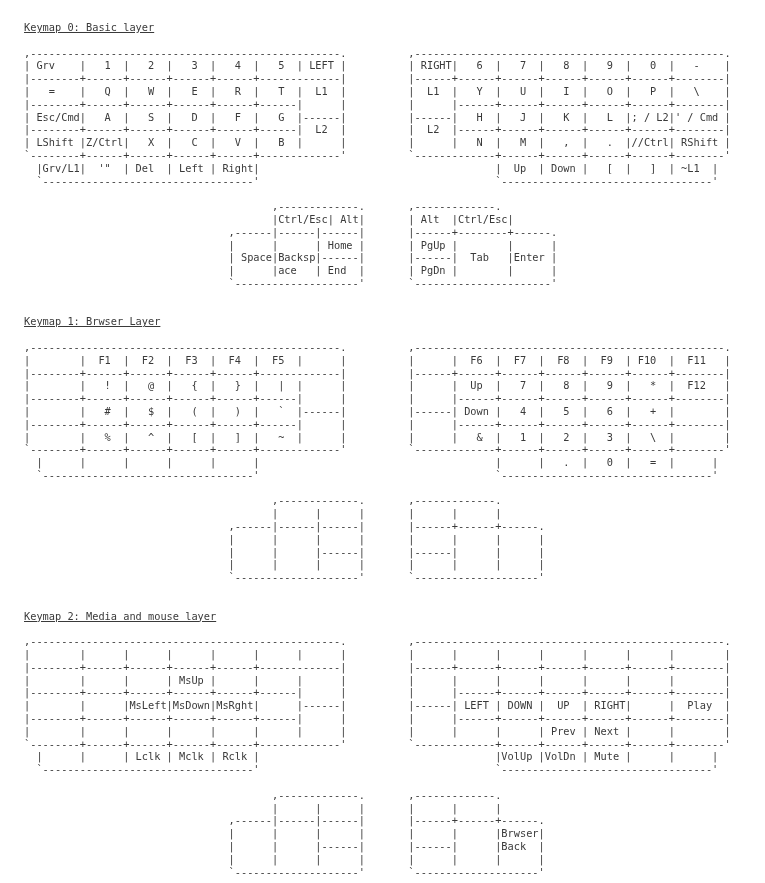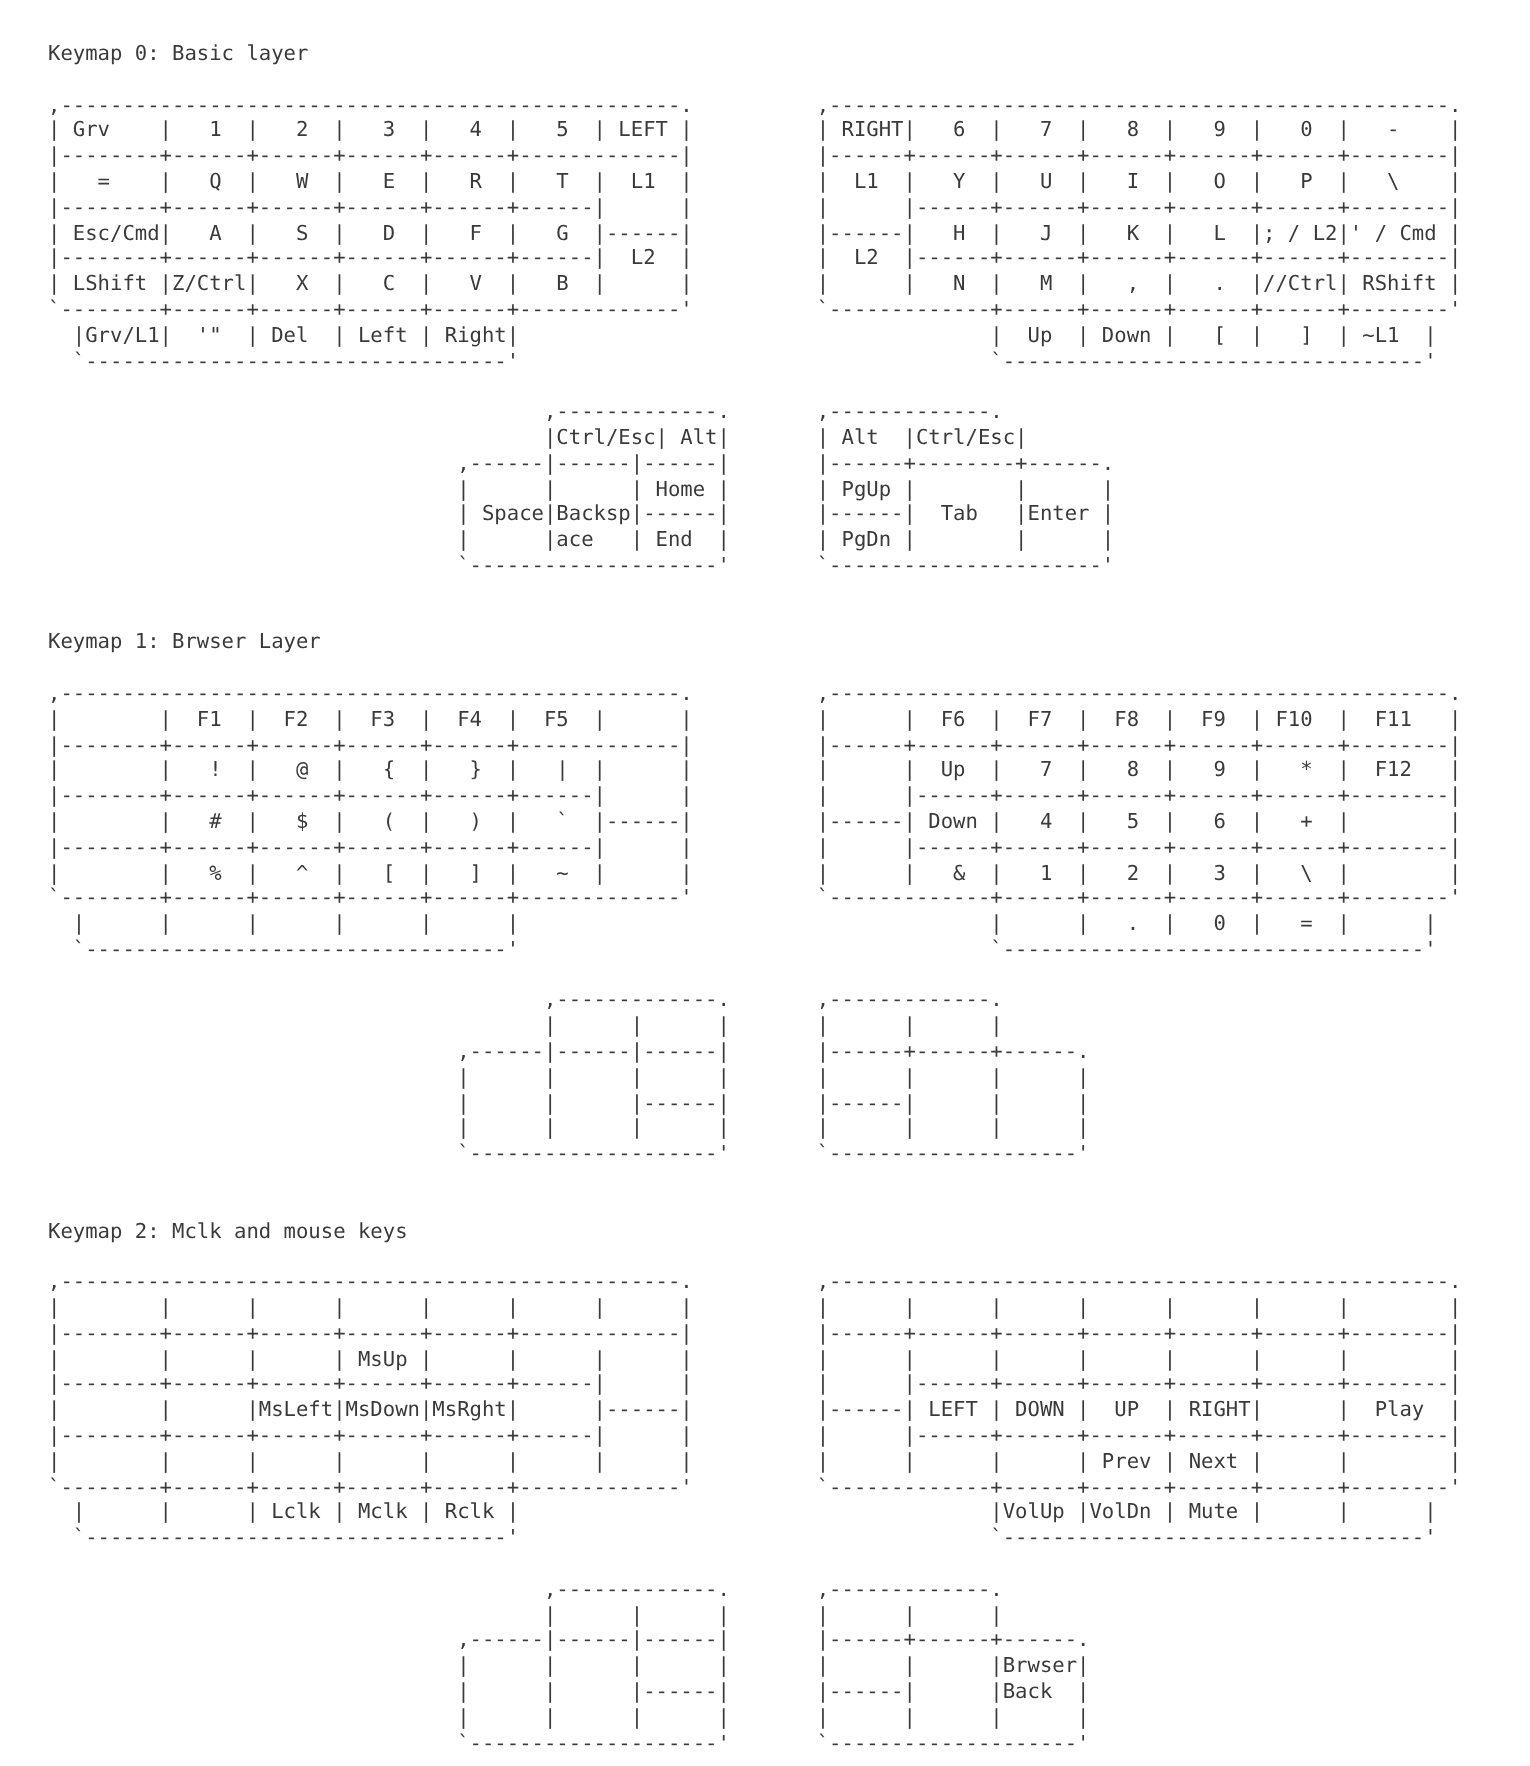--- a/index.html
+++ b/index.html
@@ -20,20 +20,21 @@
     color: #3a3a3a;
   }
   .keymap-section {
     margin: 0 0 25.6px 0;
   }
   .keymap-title {
     white-space: pre;
     height: 12.8px;
     margin: 0 0 12.8px 0;
     font-weight: normal;
+    text-decoration: underline;
   }
   .keymap-art {
     margin: 0;
     font-family: inherit;
     font-size: inherit;
     line-height: inherit;
     white-space: pre;
   }
 </style>
 </head>
@@ -81,21 +82,21 @@
                                         ,-------------.       ,-------------.
                                         |      |      |       |      |      |
                                  ,------|------|------|       |------+------+------.
                                  |      |      |      |       |      |      |      |
                                  |      |      |------|       |------|      |      |
                                  |      |      |      |       |      |      |      |
                                  `--------------------'       `--------------------'</pre>
   </section>
 
   <section class="keymap-section">
-    <div class="keymap-title">Keymap 2: Mclk and mouse keys</div>
+    <div class="keymap-title">Keymap 2: Media and mouse layer</div>
     <pre class="keymap-art">,--------------------------------------------------.          ,--------------------------------------------------.
 |        |      |      |      |      |      |      |          |      |      |      |      |      |      |        |
 |--------+------+------+------+------+-------------|          |------+------+------+------+------+------+--------|
 |        |      |      | MsUp |      |      |      |          |      |      |      |      |      |      |        |
 |--------+------+------+------+------+------|      |          |      |------+------+------+------+------+--------|
 |        |      |MsLeft|MsDown|MsRght|      |------|          |------| LEFT | DOWN |  UP  | RIGHT|      |  Play  |
 |--------+------+------+------+------+------|      |          |      |------+------+------+------+------+--------|
 |        |      |      |      |      |      |      |          |      |      |      | Prev | Next |      |        |
 `--------+------+------+------+------+-------------'          `-------------+------+------+------+------+--------'
   |      |      | Lclk | Mclk | Rclk |                                      |VolUp |VolDn | Mute |      |      |

